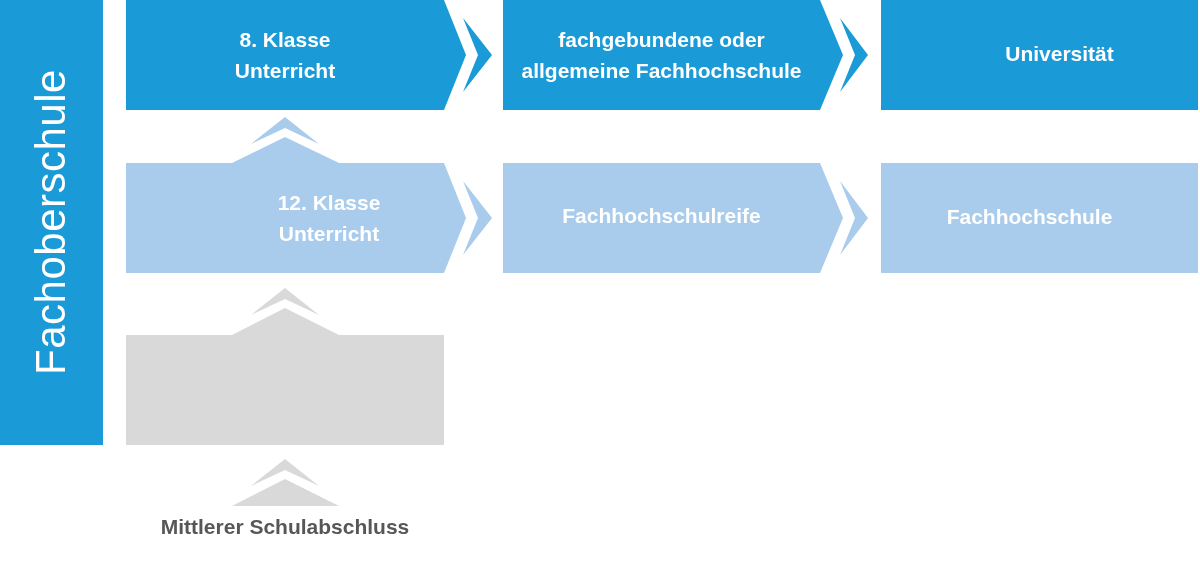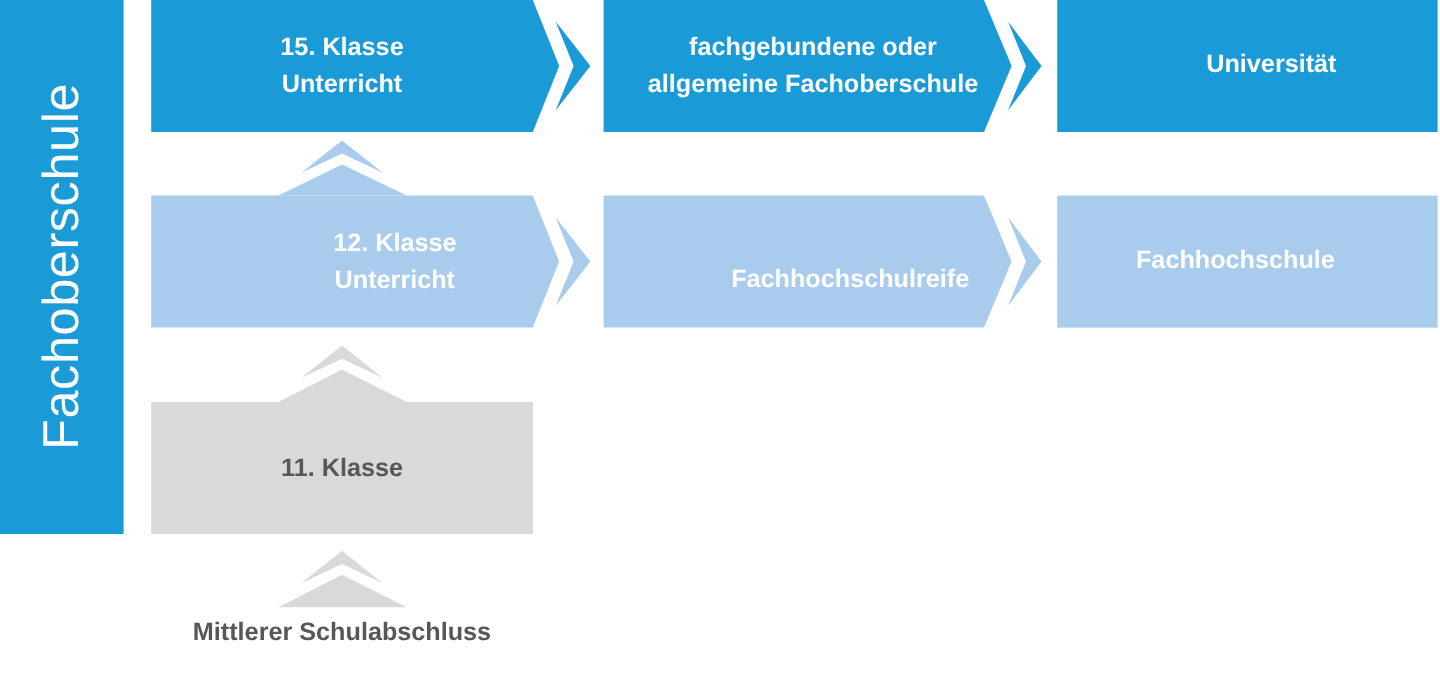--- a/index.html
+++ b/index.html
@@ -46,39 +46,38 @@
   <polygon points="251,315 285,288 319,315 285,299" fill="#d9d9d9"></polygon>
   <polygon points="232,335 285,308 339,335" fill="#d9d9d9"></polygon>
 
   <rect x="126" y="335" width="318" height="110" fill="#d9d9d9"></rect>
 
   <polygon points="251,486 285,459 319,486 285,470" fill="#d9d9d9"></polygon>
   <polygon points="232,506 285,479 339,506" fill="#d9d9d9"></polygon>
 </svg>
 
 <div class="box-label dark-text" style="left:126px; top:0; width:318px; height:110px;">
-  <span>15. Klasse</span>
+  <span>8. Klasse</span>
   <span>Unterricht</span>
 </div>
-<div class="box-label dark-text" style="left:503px; top:0; width:317px; height:110px;padding-left:16px;">
+<div class="box-label dark-text" style="left:503px; top:0; width:317px; height:110px;">
   <span>fachgebundene oder</span>
-  <span>allgemeine Fachoberschule</span>
+  <span>allgemeine Fachhochschule</span>
 </div>
 <div class="box-label dark-text" style="left:901px; top:0; width:317px; height:106px;">
   <span>Universität</span>
 </div>
 
 <div class="box-label light-text" style="left:126px; top:163px; width:318px; height:110px;padding-left:44px;">
   <span>12. Klasse</span>
   <span>Unterricht</span>
 </div>
-<div class="box-label light-text" style="left:503px; top:179px; width:317px; height:106px;margin-left:47px;">
+<div class="box-label light-text" style="left:503px; top:162px; width:317px; height:106px;">
   <span>Fachhochschulreife</span>
 </div>
 <div class="box-label light-text" style="left:881px; top:163px; width:297px; height:106px;">
   <span>Fachhochschule</span>
 </div>
 
 <div class="box-label gray-text" style="left:126px; top:335px; width:318px; height:110px;">
-  <span>11. Klasse</span>
 </div>
 
 <div class="bottom-label">Mittlerer Schulabschluss</div>
 
 </body></html>

